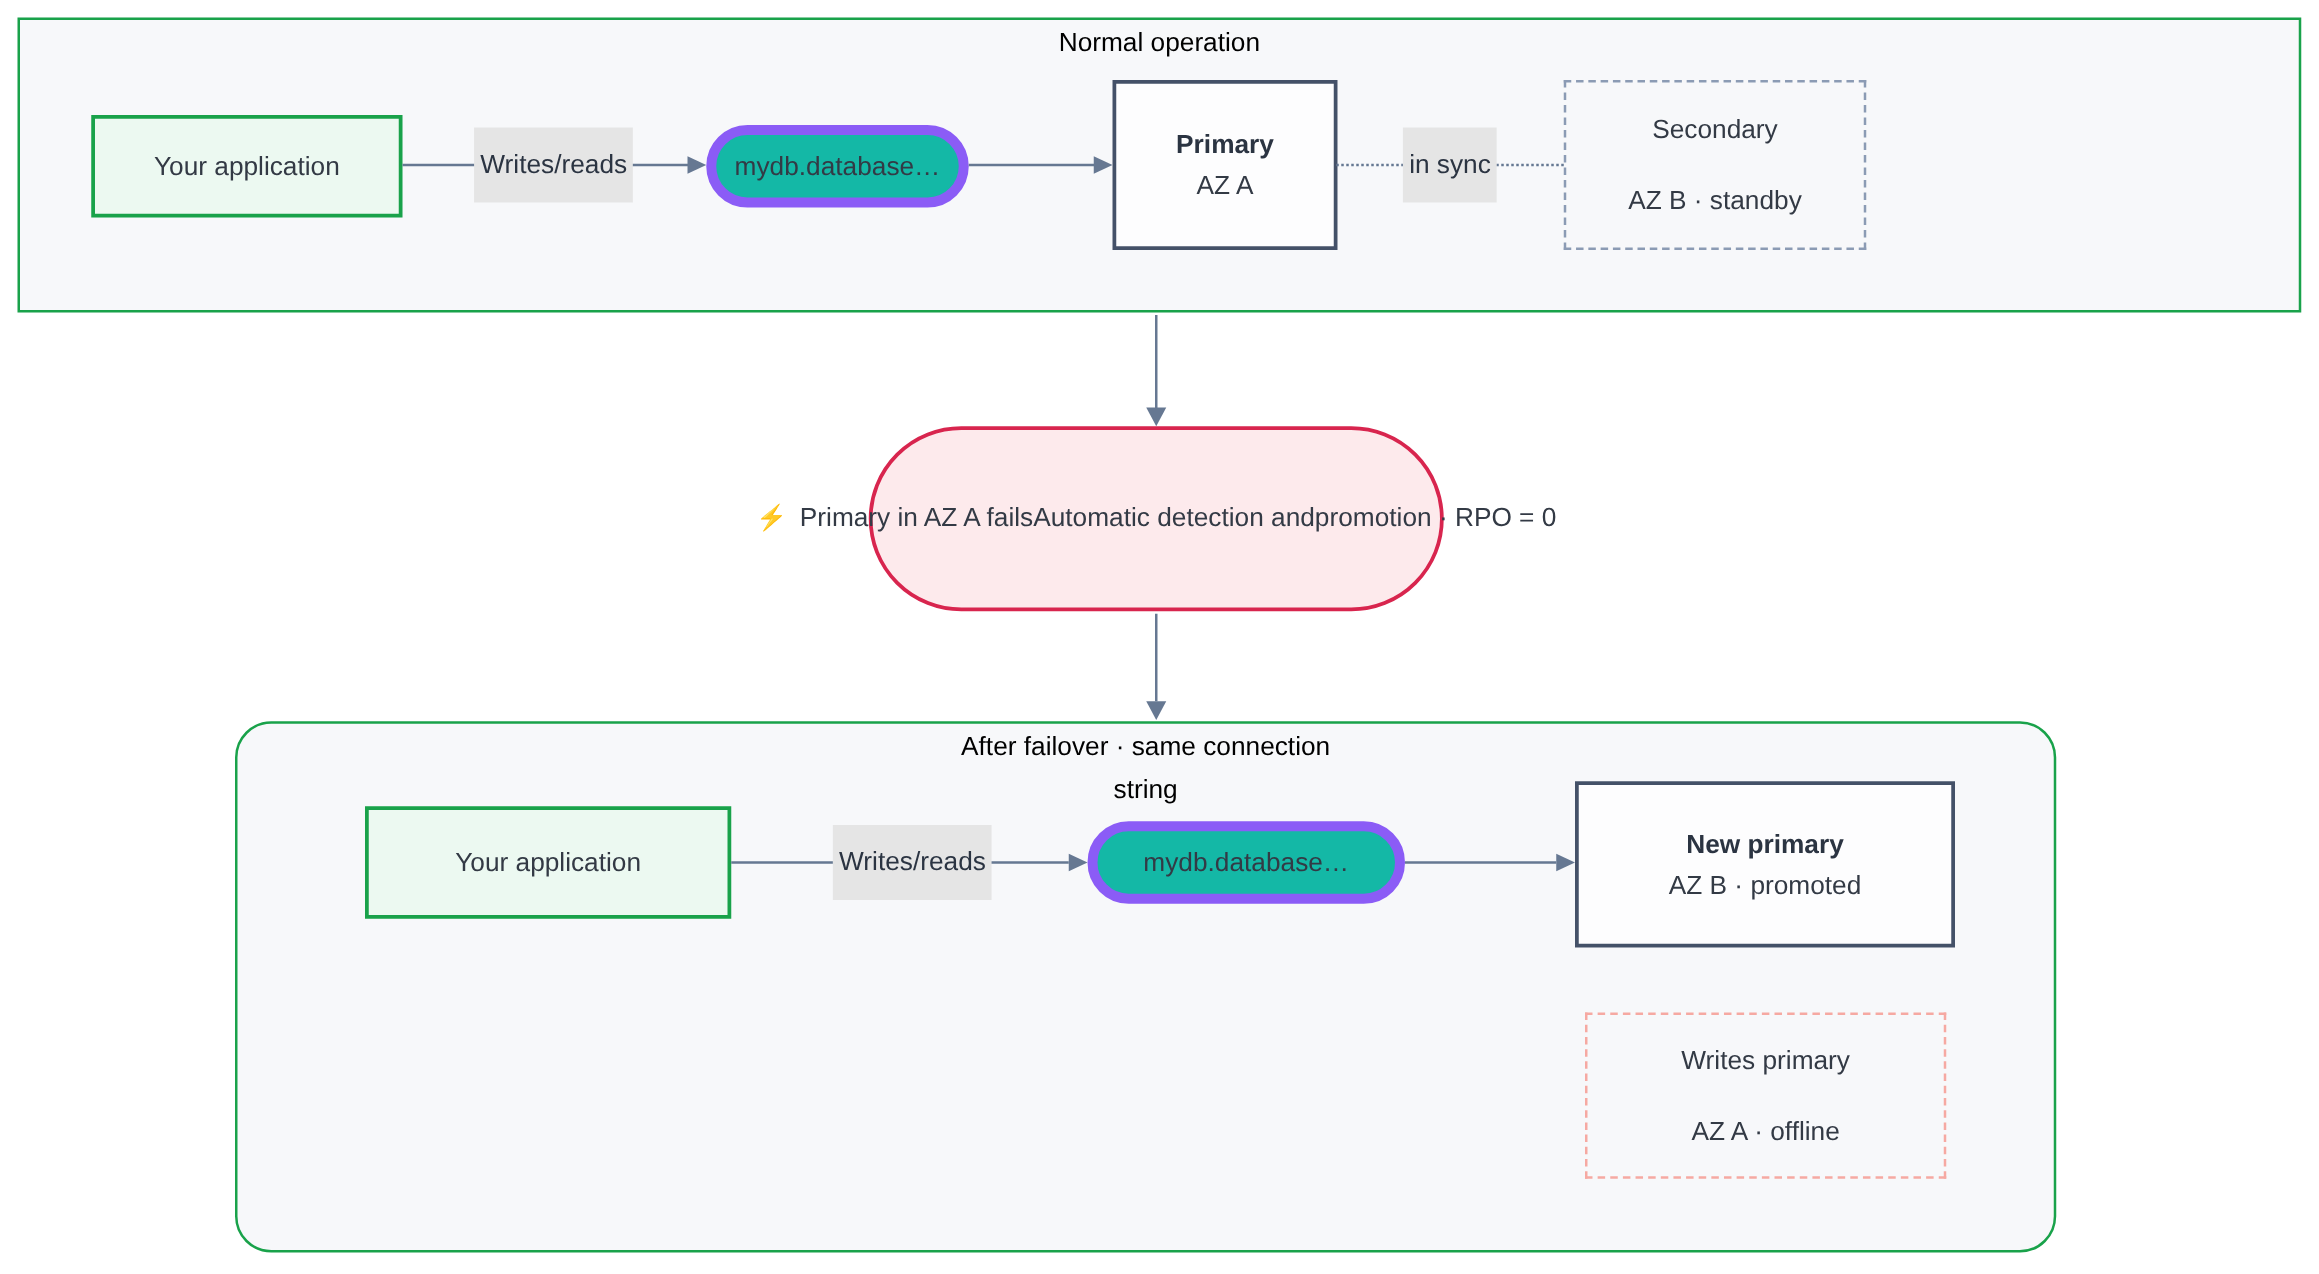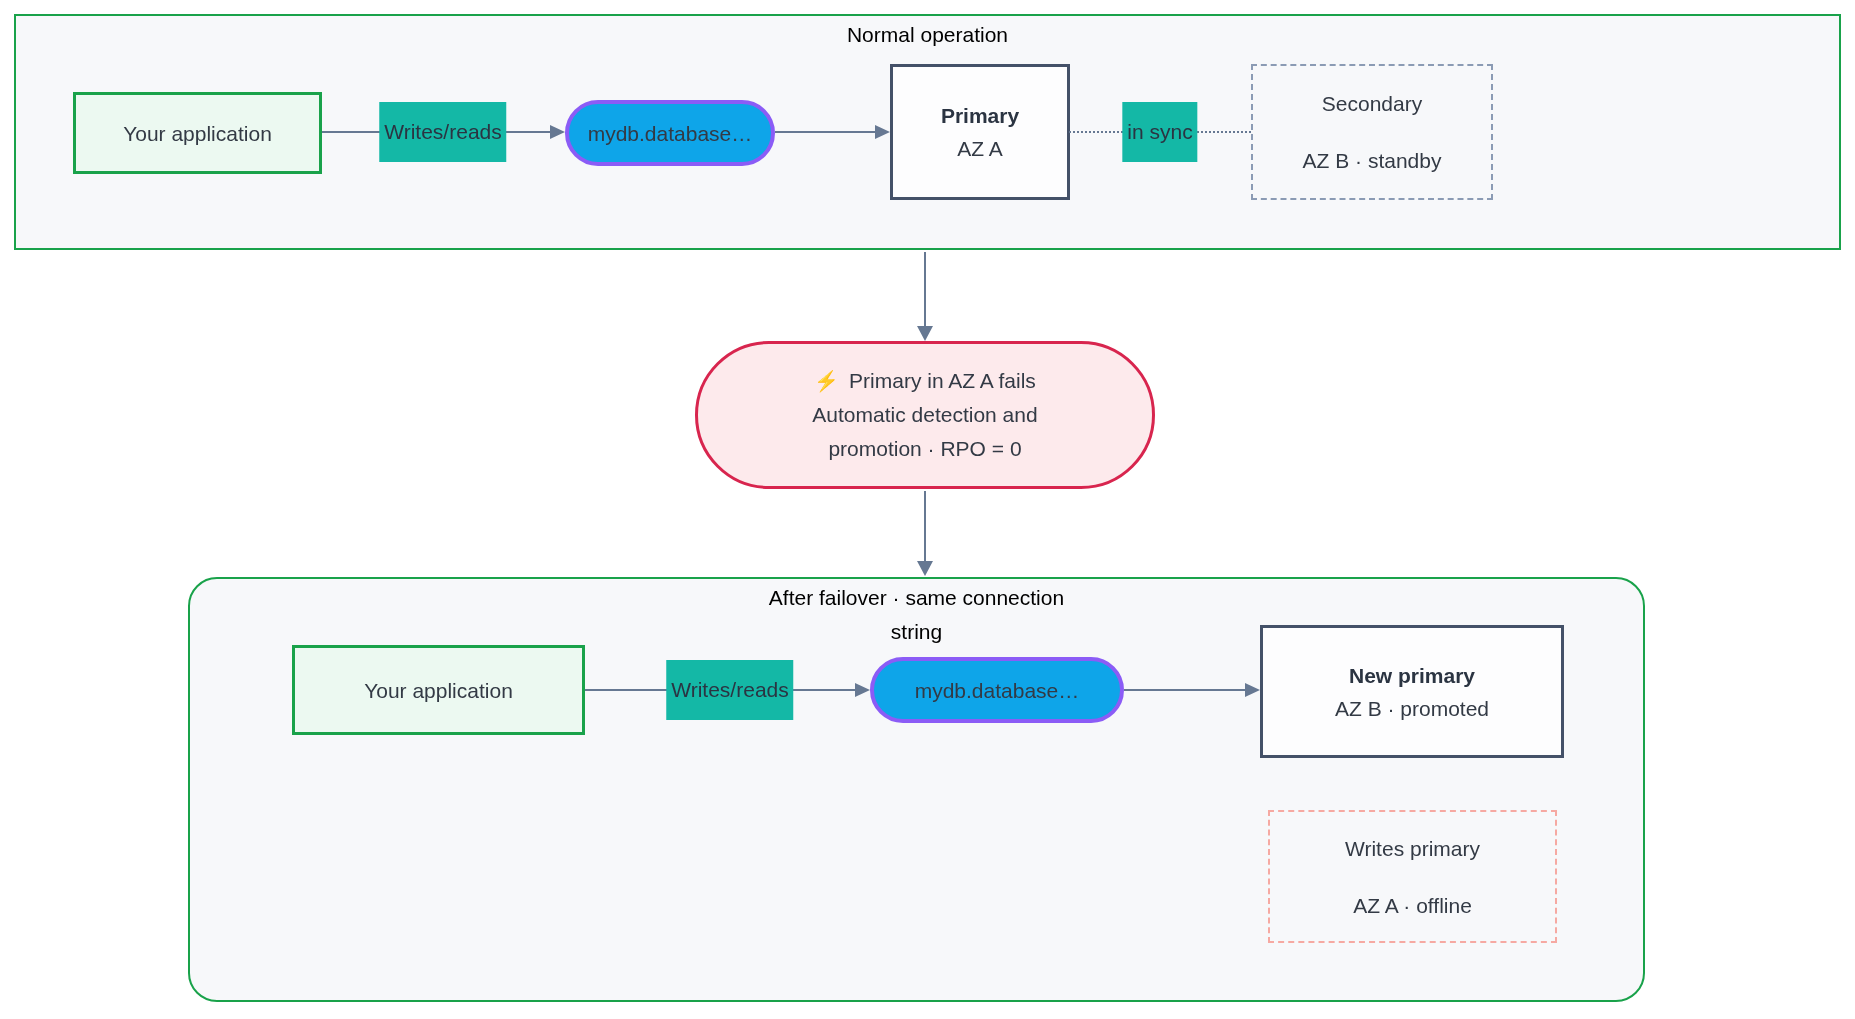--- a/index.html
+++ b/index.html
@@ -20,49 +20,49 @@
   
   .node{
     position:absolute;box-sizing:border-box;display:flex;flex-direction:column;
     justify-content:center;align-items:center;text-align:center;
     font-size:21px;line-height:33px;color:#333a45;white-space:nowrap;
   }
   .node .bold{font-weight:bold;color:#2b3442;}
   .app-box{background:#ecf9f1;border:3px solid #19a24a;}
   .app1{left:73px;top:92px;width:249px;height:82px;}
   .app2{left:292px;top:645px;width:293px;height:90px;}
-  .pill{background:#0ea5e9;border:4px solid #8b5cf6;border-radius:40px;}
+  .pill{background:#14b8a6;border:8px solid #8b5cf6;border-radius:40px;}
   .pill1{left:565px;top:100px;width:210px;height:66px;}
   .pill2{left:870px;top:657px;width:254px;height:66px;}
   .solid-box{background:#fdfdfe;border:3px solid #445168;}
   .primary1{left:890px;top:64px;width:180px;height:136px;}
   .primary2{left:1260px;top:625px;width:304px;height:133px;}
   .dashed-box{background:transparent;gap:24px;}
   .secondary1{left:1251px;top:64px;width:242px;height:136px;border:2px dashed #8b9bb4;}
   .former1{left:1268px;top:810px;width:289px;height:133px;border:2px dashed #f6a9a2;}
 
   
   .stadium{
     position:absolute;left:695px;top:341px;width:460px;height:148px;box-sizing:border-box;
     background:#fdeaec;border:3px solid #d8254e;border-radius:80px;
-    display:flex;flex-direction:column;justify-content:center;align-items:center;
+    display:flex;justify-content:center;align-items:center;
     font-size:21px;line-height:34px;color:#333a45;white-space:nowrap;
   }
   .bolt{color:#f2ae0e;margin-right:10px;font-size:20px;}
 
   
   .edge-h{position:absolute;height:2px;background:#667892;}
   .edge-dotted{position:absolute;height:0;border-top:2px dotted #667892;background:none;}
   .edge-v{position:absolute;width:2px;background:#667892;}
   .arrow-right{position:absolute;width:0;height:0;
     border-top:7px solid transparent;border-bottom:7px solid transparent;border-left:15px solid #667892;}
   .arrow-down{position:absolute;width:0;height:0;
     border-left:8px solid transparent;border-right:8px solid transparent;border-top:15px solid #667892;}
   .edge-label{
-    position:absolute;transform:translate(-50%,-50%);background:#14b8a6;
+    position:absolute;transform:translate(-50%,-50%);background:#e5e5e5;
     font-size:21px;color:#2b3442;padding:18px 5px;white-space:nowrap;
   }
 
   
   .e-app1-pill1{left:322px;top:131px;width:236px;}
   .a-pill1{left:550px;top:125px;}
   .lbl-writes1{left:443px;top:132px;}
   .e-pill1-primary1{left:775px;top:131px;width:108px;}
   .a-primary1{left:875px;top:125px;}
   .e-sync{left:1069px;top:131px;width:182px;}

